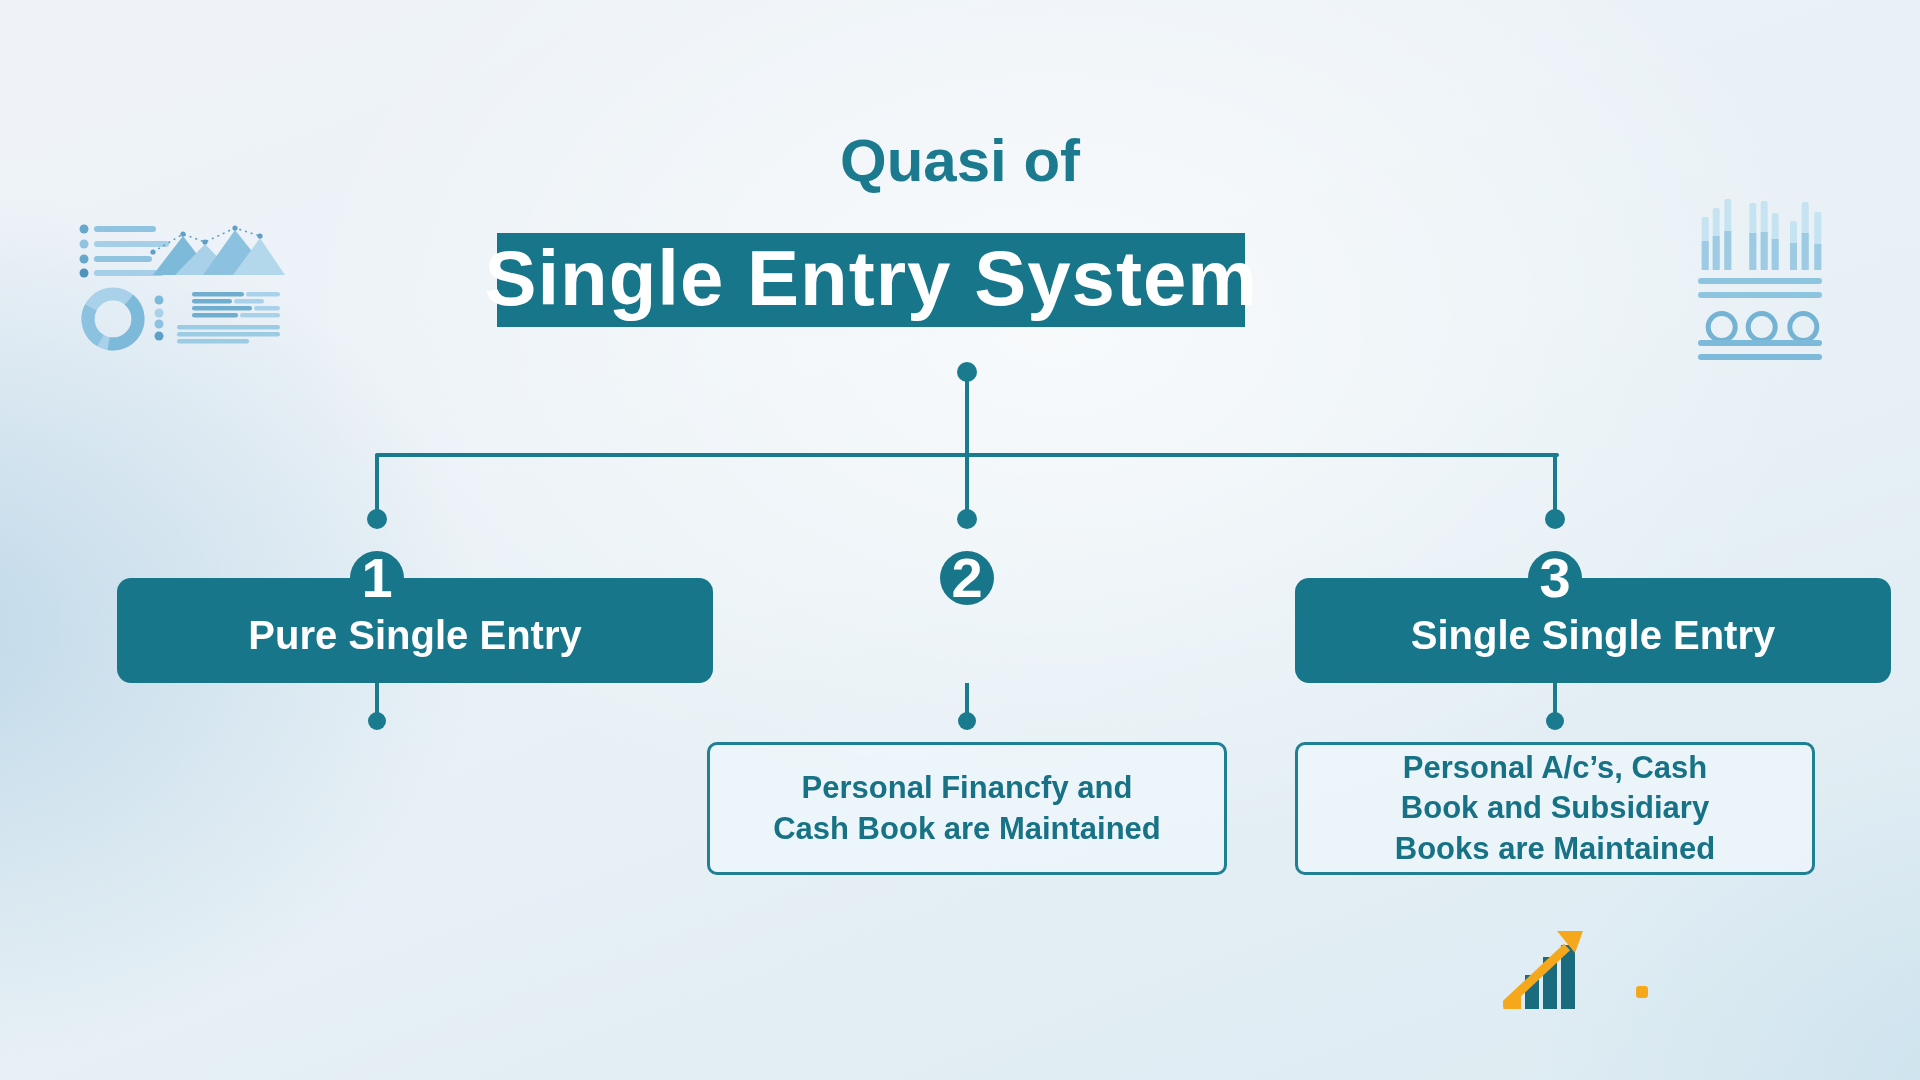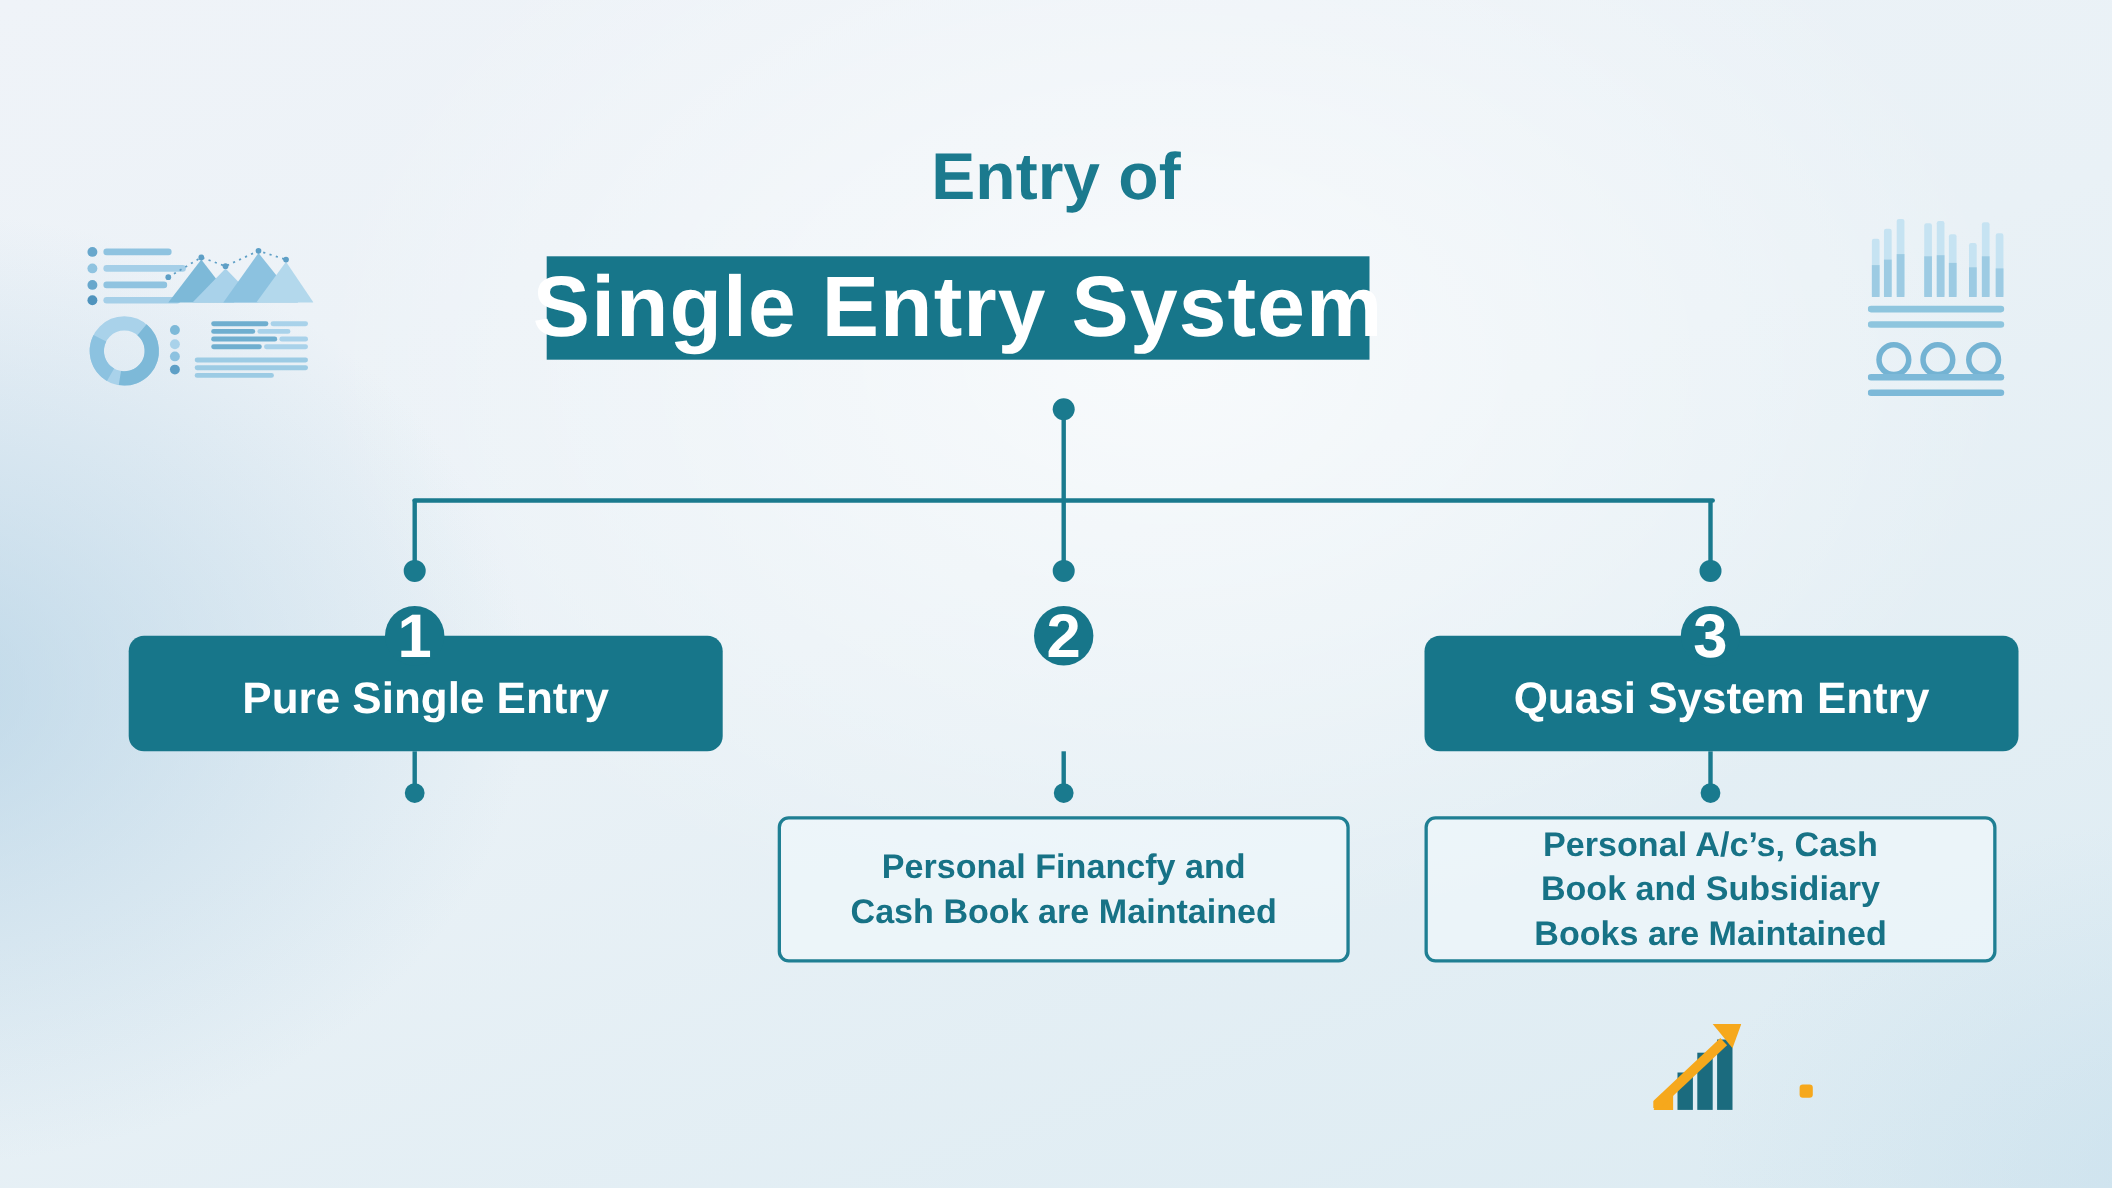--- a/index.html
+++ b/index.html
@@ -50,21 +50,21 @@
   .branch{ position:absolute; top:551px; width:520px; height:330px; }
   .c1{ left:117px; } .c2{ left:707px; } .c3{ left:1295px; }
 
   .bump{
     position:absolute; left:233px; top:0; width:54px; height:54px;
     border-radius:50%; background:#17768a; z-index:2;
     display:flex; align-items:center; justify-content:center;
     color:#fff; font-size:56px; font-weight:800; line-height:1;
   }
   .name-box{
-    position:absolute; left:0; top:27px; width:540px; height:105px;
+    position:absolute; left:0; top:27px; width:596px; height:105px;
     background:#17768a; border-radius:14px; z-index:1;
     display:flex; align-items:center; justify-content:center;
     color:#ffffff; font-size:40px; font-weight:700; white-space:nowrap;
     padding-top:10px;
   }
   .stub{ position:absolute; left:258px; top:132px; width:4px; height:32px; background:#1a7a8e; }
   .ldot{ position:absolute; left:251px; top:161px; width:18px; height:18px; border-radius:50%; background:#1a7a8e; }
   .desc-box{
     position:absolute; left:0; top:191px; width:520px; height:133px;
     border:3px solid #1f7f93; border-radius:10px;
@@ -159,21 +159,21 @@
     </g>
     <rect x="0" y="90" width="124" height="6" rx="3" fill="#8ec5de"></rect>
     <rect x="0" y="104" width="124" height="6" rx="3" fill="#8ec5de"></rect>
     <circle cx="23.7" cy="139" r="13.5" fill="none" stroke="#74b3d3" stroke-width="5"></circle>
     <circle cx="63.7" cy="139" r="13.5" fill="none" stroke="#74b3d3" stroke-width="5"></circle>
     <circle cx="105.3" cy="139" r="13.5" fill="none" stroke="#74b3d3" stroke-width="5"></circle>
     <rect x="0" y="152" width="124" height="6" rx="3" fill="#7db9d8"></rect>
     <rect x="0" y="166" width="124" height="6" rx="3" fill="#7db9d8"></rect>
   </svg>
 
-  <div class="title-prefix">Entry of</div>
+  <div class="title-prefix">Quasi of</div>
   <div class="title-box">
     <span>Single Entry System</span>
   </div>
 
   <div class="line hline"></div>
   <div class="line v-center"></div>
   <div class="line v-left"></div>
   <div class="line v-right"></div>
   <div class="dot dot-title"></div>
   <div class="dot dot-b1"></div>
@@ -190,21 +190,21 @@
   <div class="branch c2">
     <div class="bump">2</div>
     <div class="stub"></div>
     <div class="ldot"></div>
     <div class="desc-box">Personal Financfy and
 Cash Book are Maintained</div>
   </div>
 
   <div class="branch c3">
     <div class="bump">3</div>
-    <div class="name-box">Quasi System Entry</div>
+    <div class="name-box">Single Single Entry</div>
     <div class="stub"></div>
     <div class="ldot"></div>
     <div class="desc-box">Personal A/c’s, Cash
 Book and Subsidiary
 Books are Maintained</div>
   </div>
 
   <div class="logo">
     <svg width="80" height="78" viewBox="0 0 80 78" aria-hidden="true">
       <polygon points="0,78 18,59 18,78" fill="#f6a81c"></polygon>

